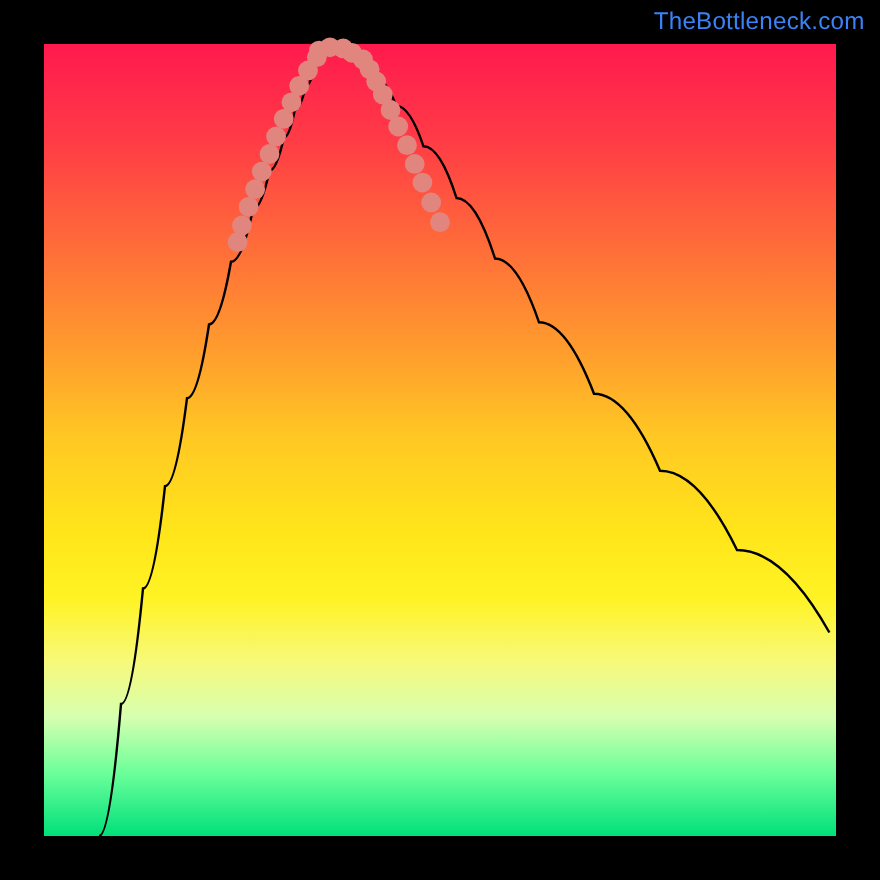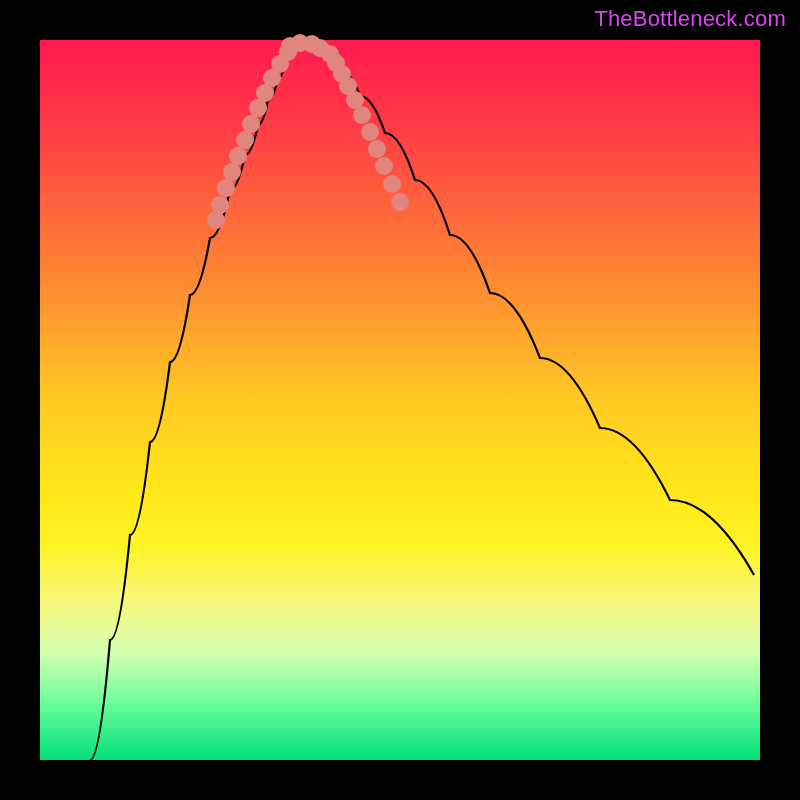--- a/index.html
+++ b/index.html
@@ -34,21 +34,21 @@
       #f7f97a 78%,
       #d6ffb0 85%,
       #6cff9a 92%,
       #00e07a 100%
     );
   }
   .watermark {
     position: absolute;
     top: 6px;
     right: 14px;
-    color: #d946ef;
+    color: #3b82f6;
     font-size: 22px;
     font-weight: 500;
     letter-spacing: 0.2px;
   }
   svg.overlay {
     position: absolute;
     left: 0;
     top: 0;
     width: 720px;
     height: 720px;

